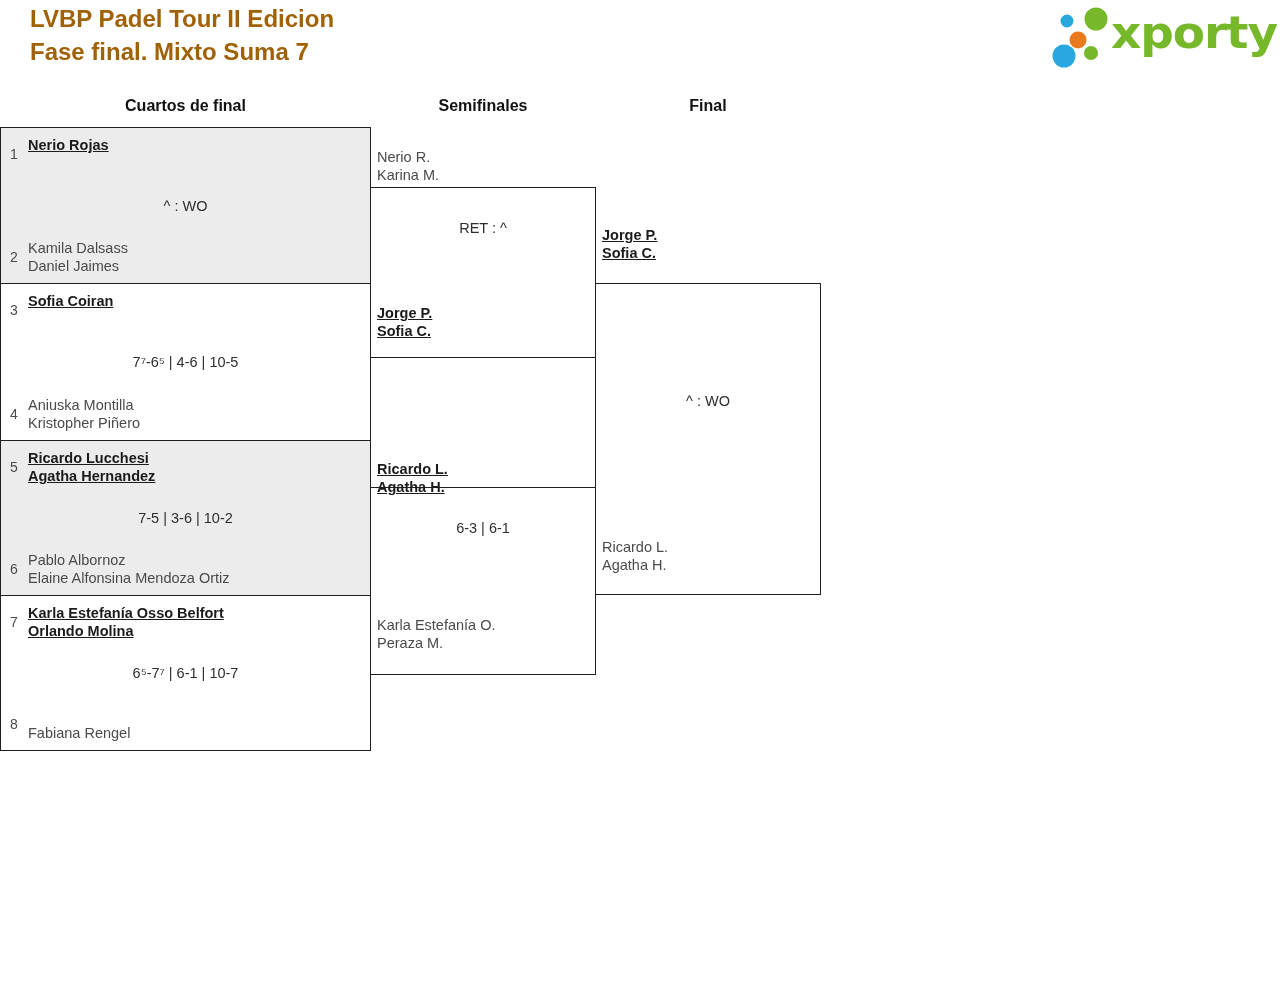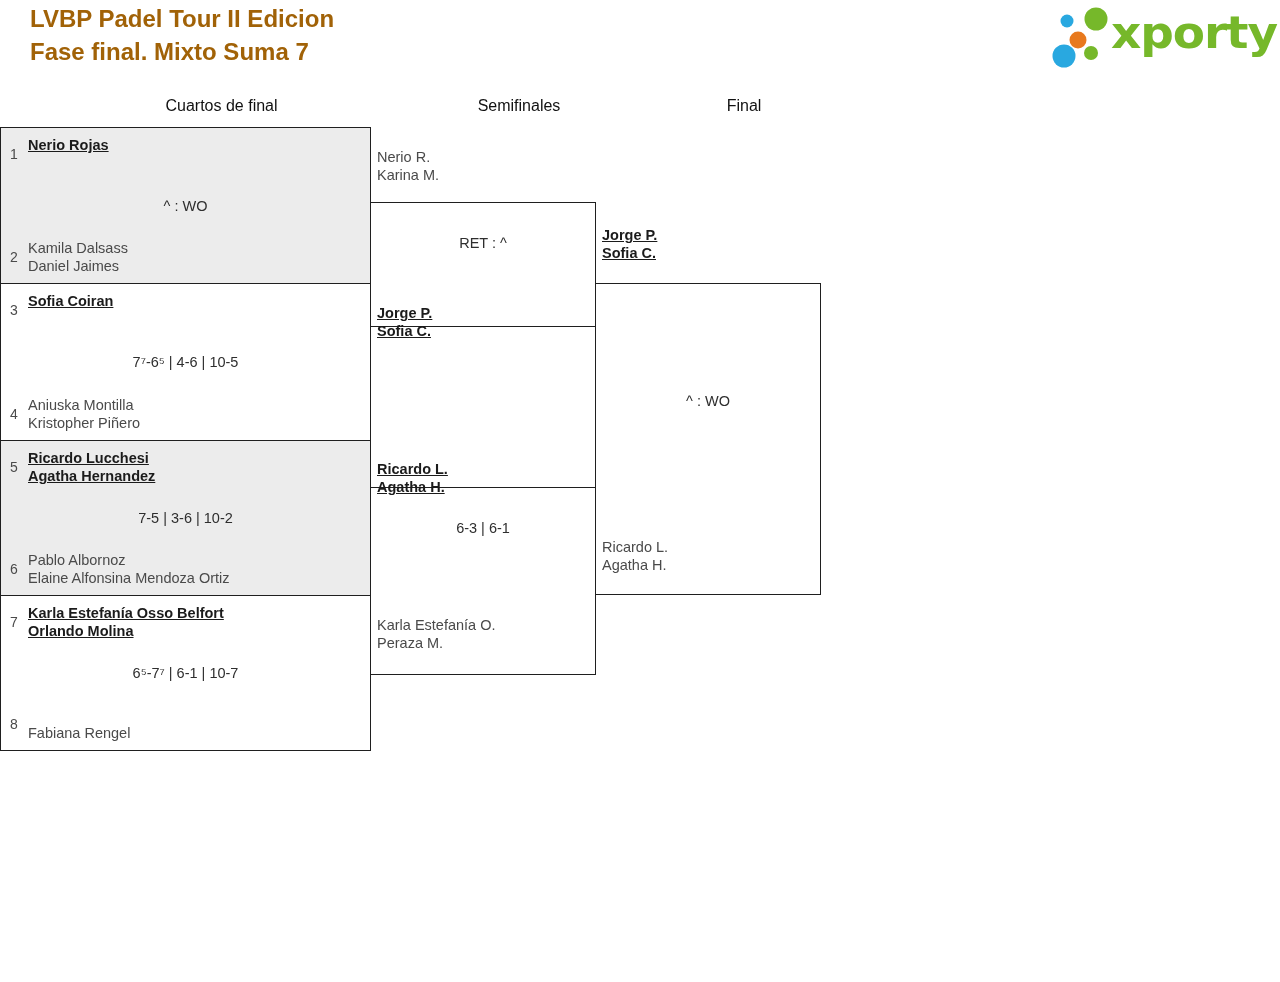--- a/index.html
+++ b/index.html
@@ -24,24 +24,23 @@
   .logo text {
     font-family: "DejaVu Sans", "Liberation Sans", sans-serif;
     font-size: 44px;
     font-weight: 700;
     letter-spacing: -1px;
   }
   .round-label {
     position: absolute;
     top: 97px;
     font-size: 16px;
-    font-weight: 400;
+    font-weight: 700;
     color: #111111;
     text-align: center;
-    margin-left: 36px;
   }
   .rl-qf { left: 0; width: 371px; }
   .rl-sf { left: 370px; width: 226px; }
   .rl-f  { left: 595px; width: 226px; }
 
   .match {
     position: absolute;
     box-sizing: border-box;
     border: 1px solid #1f1f1f;
     background: transparent;
@@ -157,21 +156,21 @@
       <div class="tline">Karla Estefanía Osso Belfort</div>
       <div class="tline">Orlando Molina</div>
     </div>
     <div class="score score-center">6⁵-7⁷ | 6-1 | 10-7</div>
     <div class="seed seed-bottom">8</div>
     <div class="team team-bottom">
       <div class="tline">Fabiana Rengel</div>
     </div>
   </div>
 
-  <div class="match sf" style="top:202px;height:125px">
+  <div class="match sf" style="top:187px;height:171px">
     <div class="score score-sf">RET : ^</div>
   </div>
 
   <div class="adv" style="left:377px;top:148px">
     <div class="tline">Nerio R.</div>
     <div class="tline">Karina M.</div>
   </div>
   <div class="adv winner" style="left:377px;top:304px">
     <div class="tline">Jorge P.</div>
     <div class="tline">Sofia C.</div>

